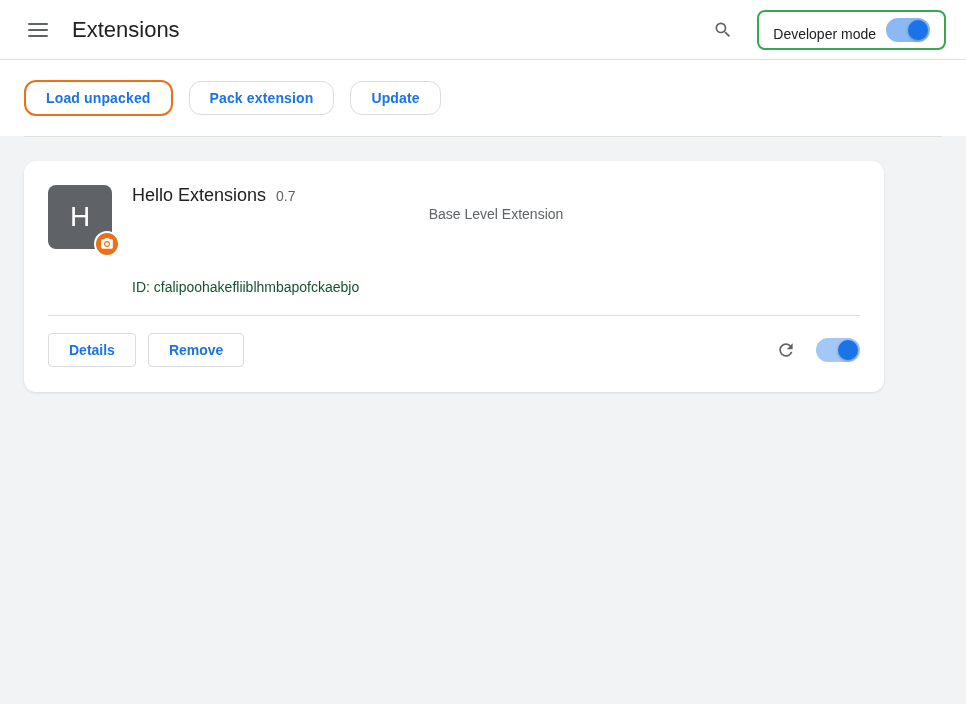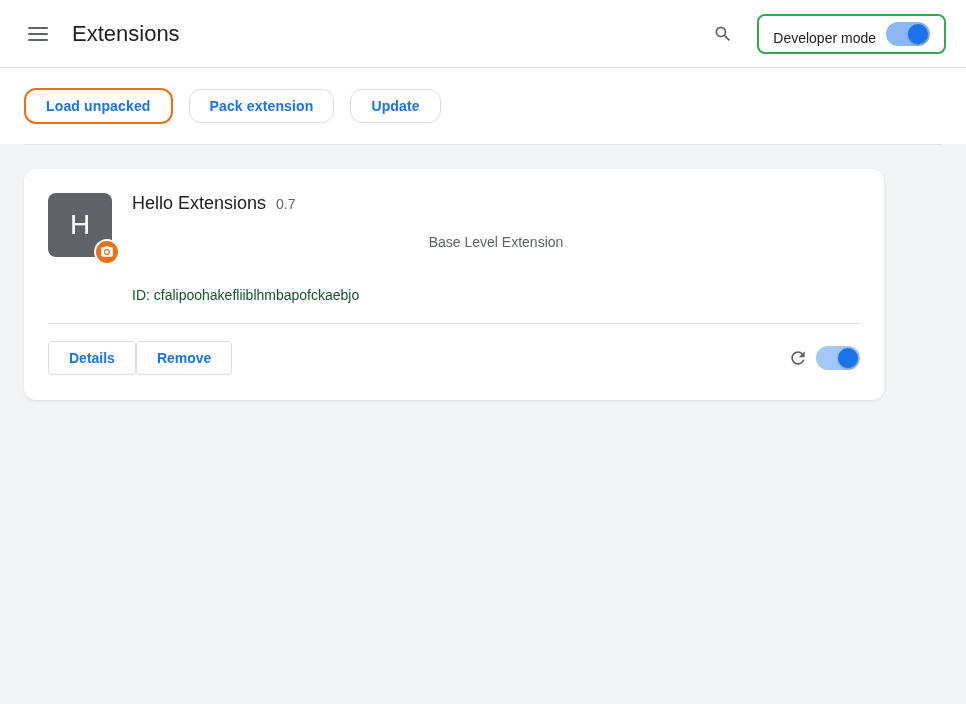--- a/index.html
+++ b/index.html
@@ -11,21 +11,21 @@
       min-height: 704px;
       color: #202124;
     }
 
     
     .header {
       display: flex;
       align-items: center;
       background: #fff;
       padding: 0 20px;
-      height: 68px;
+      height: 60px;
       border-bottom: 1px solid #e0e0e0;
       position: relative;
       gap: 32px;
     }
 
     .header-left {
       display: flex;
       align-items: center;
       gap: 16px;
     }
@@ -207,21 +207,21 @@
     }
 
     .ext-info {
       flex: 1;
     }
 
     .ext-name-row {
       display: flex;
       align-items: baseline;
       gap: 10px;
-      margin-bottom: 20px;
+      margin-bottom: 0;
     }
 
     .ext-name {
       font-size: 18px;
       font-weight: 500;
       color: #202124;
     }
 
     .ext-version {
       font-size: 14px;
@@ -236,20 +236,21 @@
 
     .ext-id {
       font-size: 14px;
       color: #14532d;
       margin: 20px 0 20px 84px;
     }
 
     .card-bottom {
       display: flex;
       align-items: center;
+      gap: 12px;
       border-top: 1px solid #e0e0e0;
       padding-top: 16px;
     }
 
     .card-btn {
       padding: 8px 20px;
       border-radius: 4px;
       border: 1px solid #dadce0;
       background: #fff;
       color: #1a73e8;

